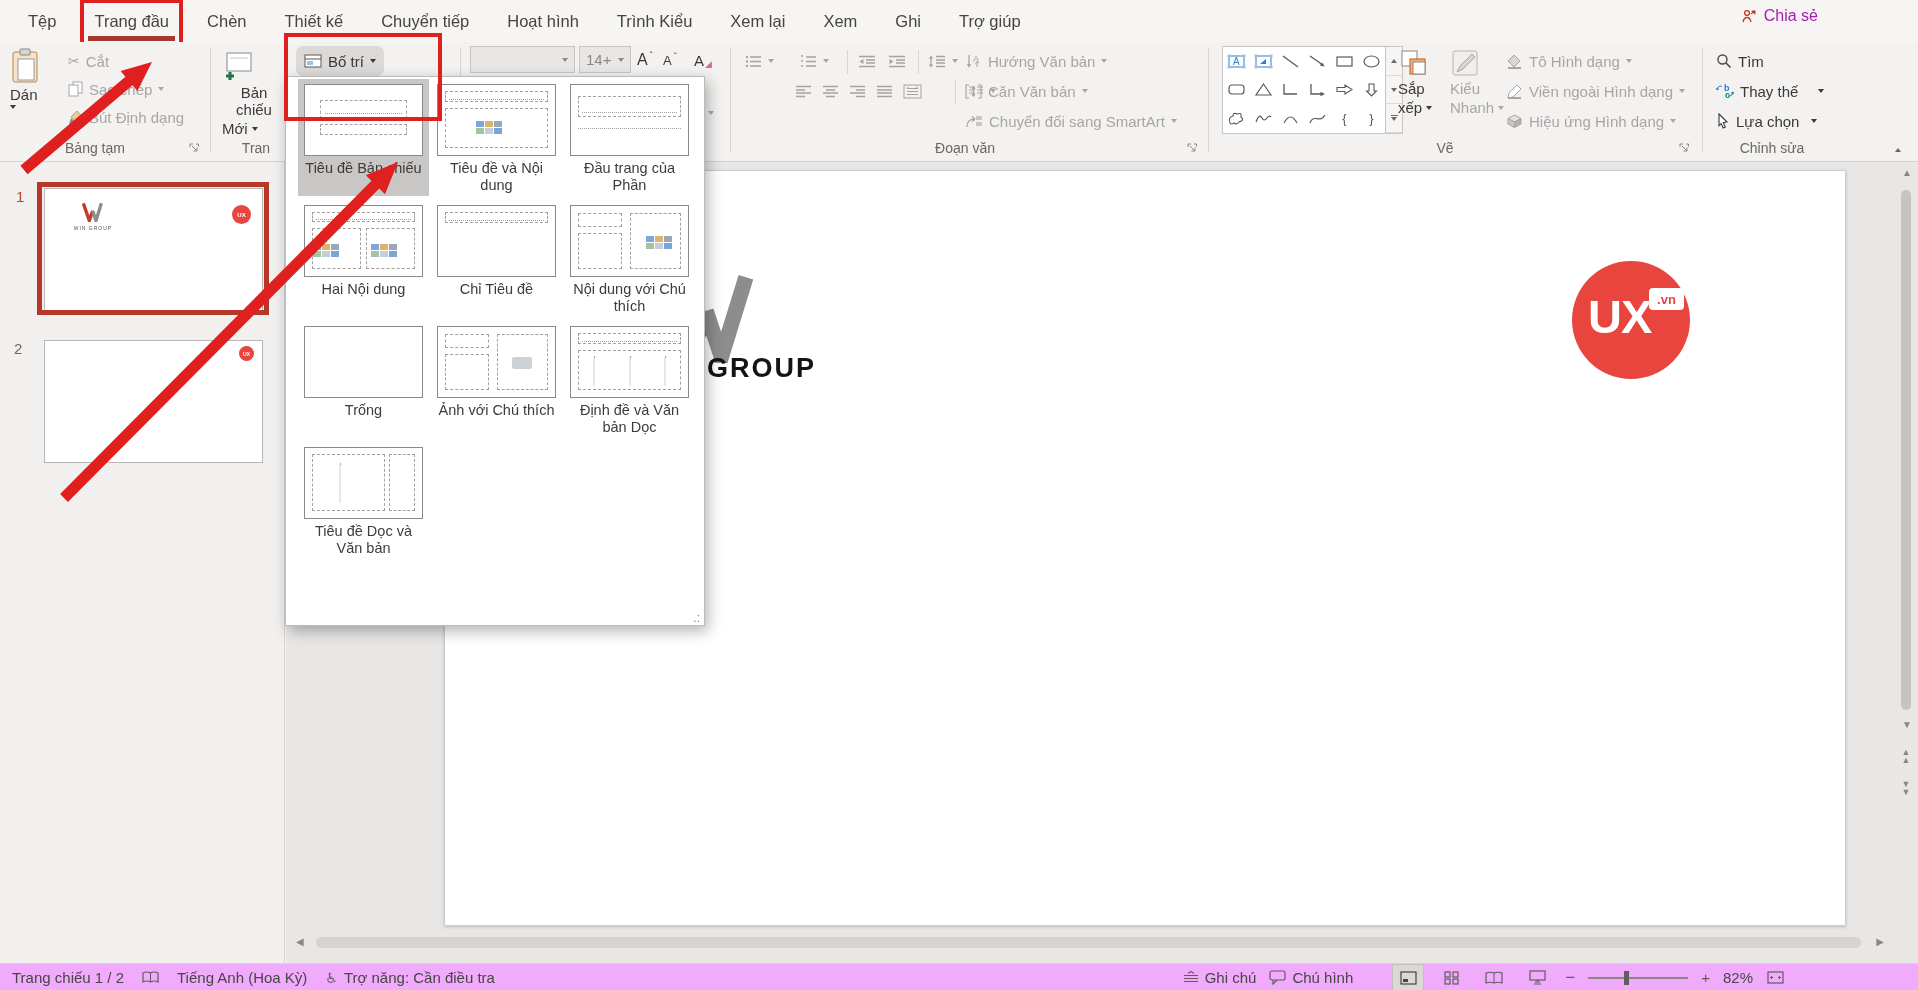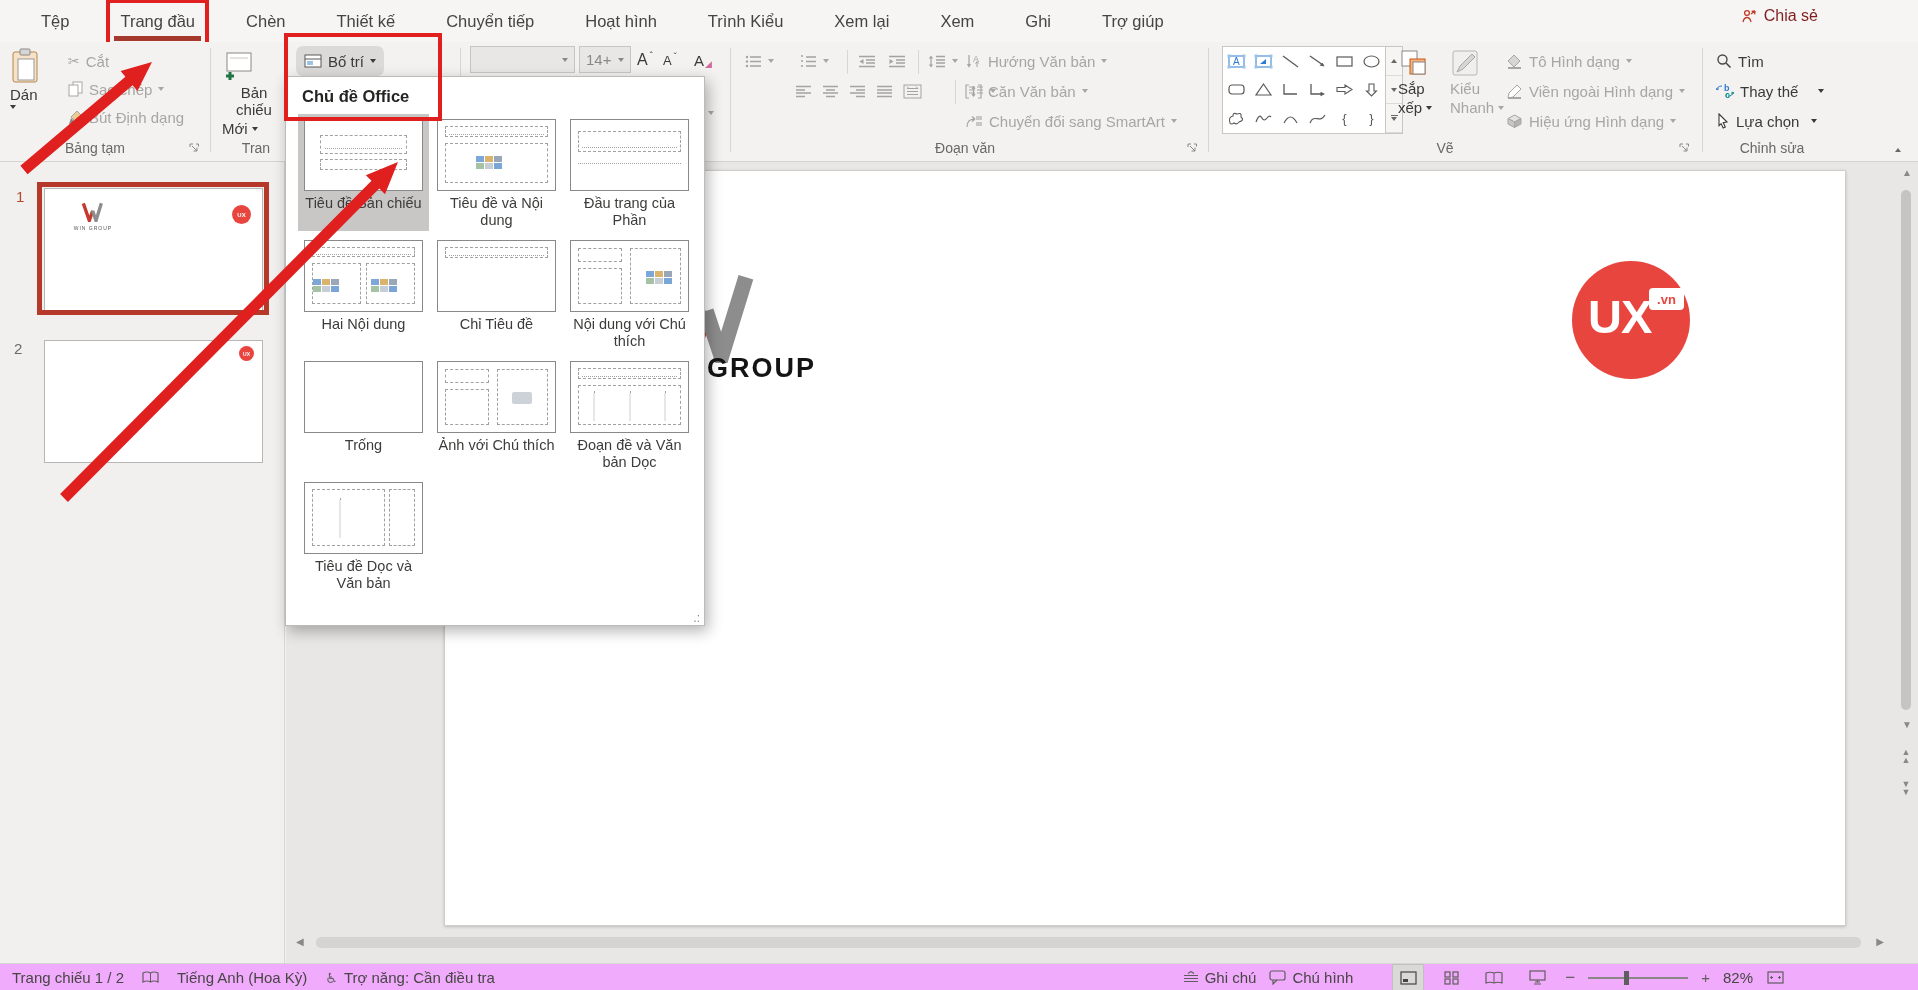--- a/index.html
+++ b/index.html
@@ -4,26 +4,26 @@
 <style>
   * { margin:0; padding:0; box-sizing:border-box; }
   html,body { width:1918px; height:990px; overflow:hidden; }
   body { font-family:"Liberation Sans","DejaVu Sans",sans-serif; background:#f3f2f1; color:#3b3a39; }
   .abs { position:absolute; }
   #app { position:relative; width:1918px; height:990px; background:#f3f2f1; }
 
   
   .menubar { position:absolute; top:0; left:0; width:100%; height:42px; background:#f6f5f4;
              display:flex; align-items:center; gap:34px; padding-left:26px; font-size:16.5px; color:#454442; }
-  .tab { position:relative; cursor:default; white-space:nowrap; padding:4px 2px;margin-left:13px; }
+  .tab { position:relative; cursor:default; white-space:nowrap; padding:4px 2px; }
   .tab-home { font-weight:400; }
   .tab-home .underline { position:absolute; left:-4px; right:-4px; bottom:-6px; height:5px; background:#a6392e; }
   .anno-tab { position:absolute; inset:-9px -12px -12px -12px; border:4px solid #e01f1f; pointer-events:none; }
   .share { position:absolute; right:100px; top:7px; display:flex; align-items:center; gap:7px;
-           color:#7f1d1d; font-size:16px; }
+           color:#a21caf; font-size:16px; }
 
   
   .ribbon { position:absolute; top:42px; left:0; width:100%; height:120px; background:#f3f2f1;
             border-bottom:1px solid #d5d3d1; font-size:15px; }
   .rdiv { position:absolute; top:6px; height:104px; width:1px; background:#d8d6d4; }
   .grplabel { position:absolute; top:98px; height:18px; font-size:14px; color:#6a6865; text-align:center; }
   .launcher { position:absolute; top:100px; width:12px; height:12px; }
   .bigbtn { position:absolute; top:4px; display:flex; flex-direction:column; align-items:flex-start; gap:2px;
             text-align:center; line-height:17px; padding-top:2px; }
   .smallrow { position:absolute; height:26px; display:flex; align-items:center; gap:6px; white-space:nowrap; }
@@ -518,21 +518,20 @@
     <span class="abs" style="left:2px; top:612px; font-size:9px; line-height:8px; text-align:center; width:12px;">▼<br>▼</span>
   </div>
 
   <div class="hscroll">
     <span class="sarrow abs" style="left:6px; top:3px;">◀</span>
     <div class="hthumb"></div>
     <span class="sarrow abs" style="right:6px; top:3px;">▶</span>
   </div>
 
   <div class="lmenu">
-    <h3>Chủ đề Office</h3>
     <div class="lm-grid">
 
       <div class="lm-cell sel">
         <div class="lm-thumb">
           <div class="dash" style="left:13%; top:22%; width:74%; height:26%;"></div>
           <div class="dotl" style="left:17%; top:40%; width:66%;"></div>
           <div class="dash" style="left:13%; top:56%; width:74%; height:15%;"></div>
         </div>
         <div class="lm-label">Tiêu đề Bản chiếu</div>
       </div>
@@ -632,21 +631,21 @@
 
       <div class="lm-cell">
         <div class="lm-thumb">
           <div class="dash" style="left:6%; top:8%; width:88%; height:17%;"></div>
           <div class="dotl" style="left:9%; top:20%; width:82%;"></div>
           <div class="dash" style="left:6%; top:33%; width:88%; height:57%;"></div>
           <div class="dotl" style="left:20%; top:40%; width:30px; transform:rotate(90deg); transform-origin:left;"></div>
           <div class="dotl" style="left:50%; top:40%; width:30px; transform:rotate(90deg); transform-origin:left;"></div>
           <div class="dotl" style="left:80%; top:40%; width:30px; transform:rotate(90deg); transform-origin:left;"></div>
         </div>
-        <div class="lm-label">Đoạn đề và Văn bản Dọc</div>
+        <div class="lm-label">Định đề và Văn bản Dọc</div>
       </div>
 
       <div class="lm-cell">
         <div class="lm-thumb">
           <div class="dash" style="left:6%; top:8%; width:62%; height:82%;"></div>
           <div class="dash" style="left:72%; top:8%; width:22%; height:82%;"></div>
           <div class="dotl" style="left:30%; top:20%; width:40px; transform:rotate(90deg); transform-origin:left;"></div>
         </div>
         <div class="lm-label">Tiêu đề Dọc và Văn bản</div>
       </div>

